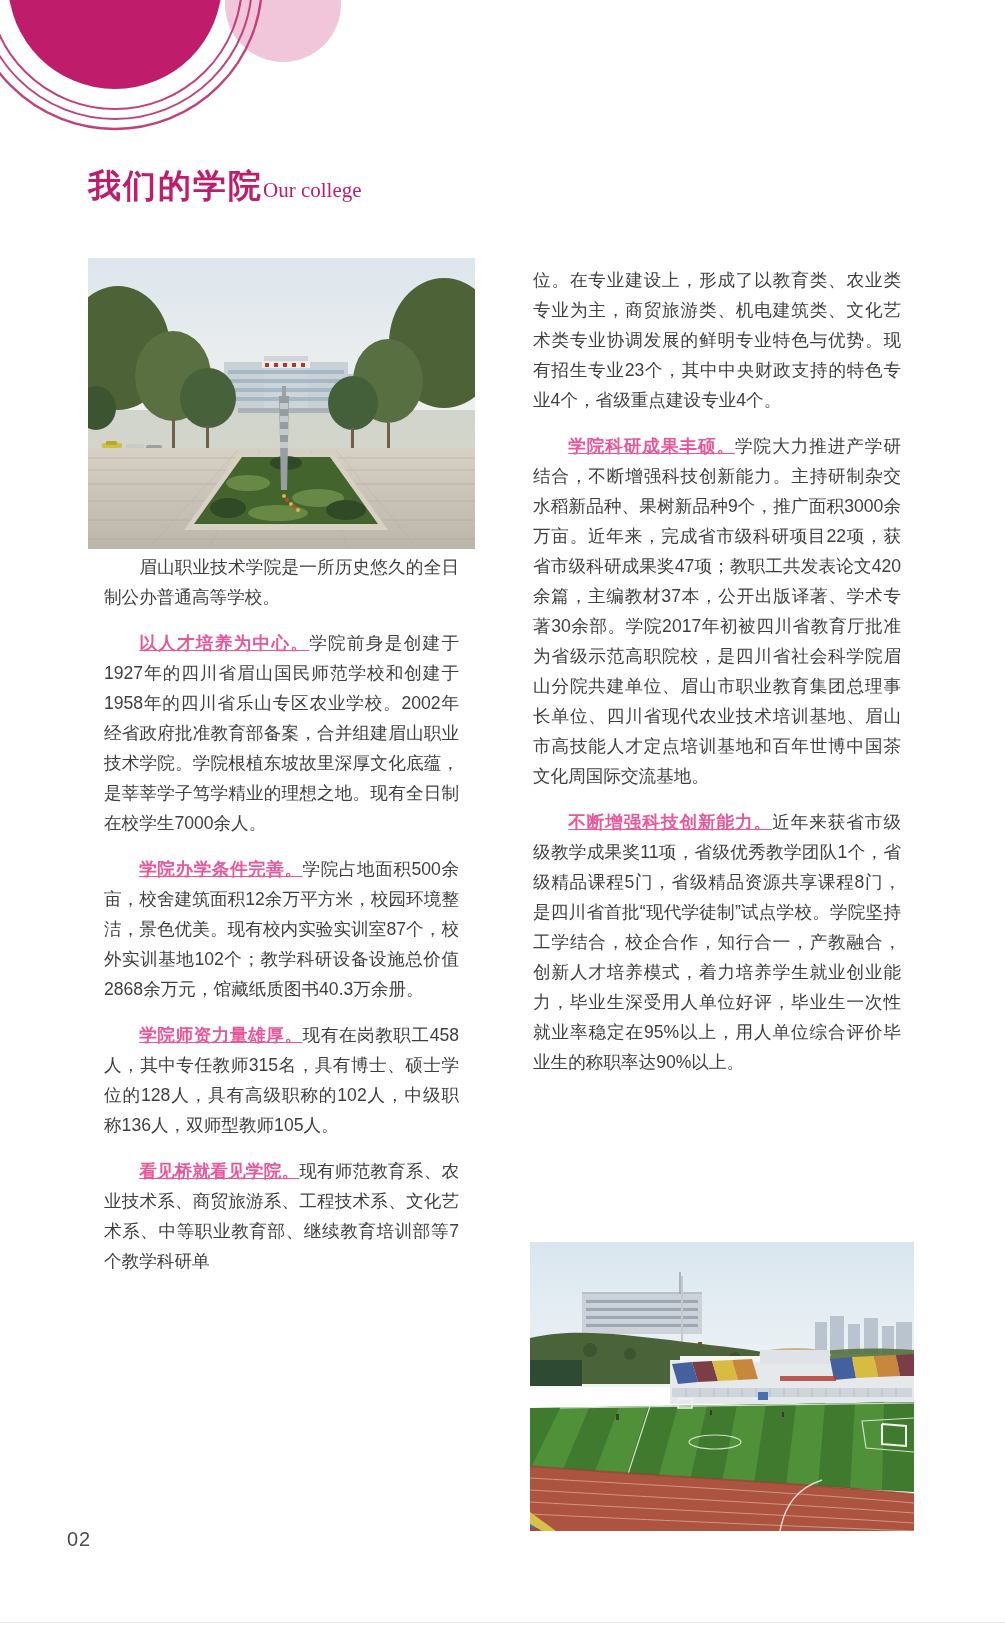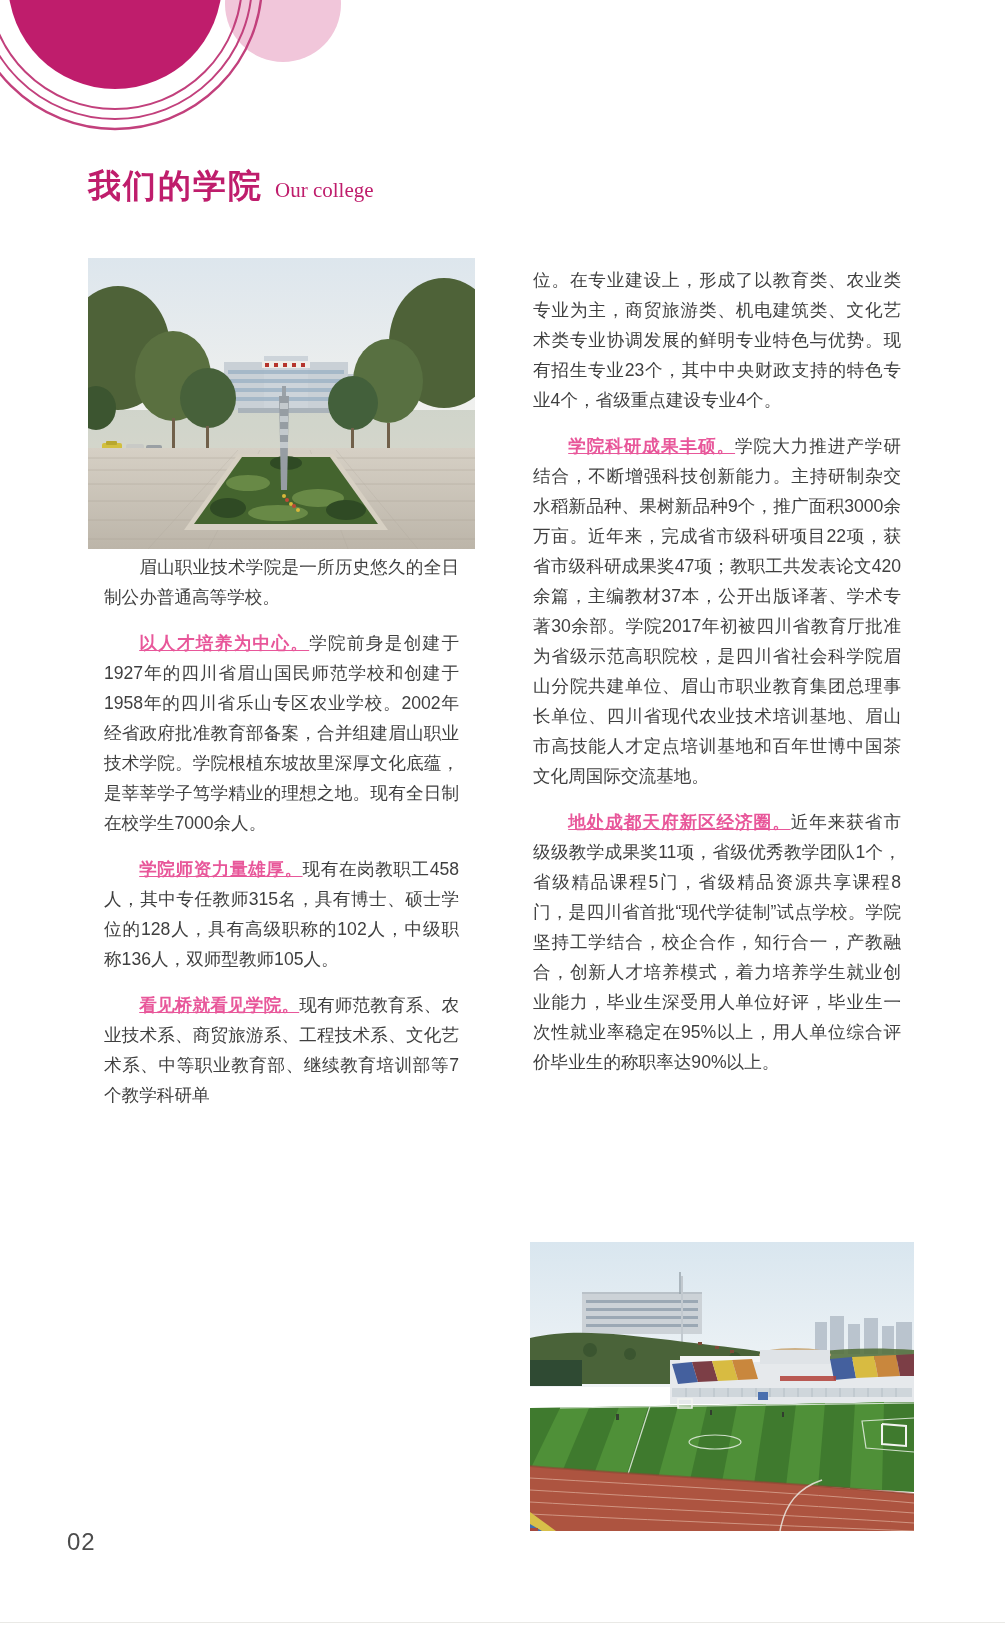--- a/index.html
+++ b/index.html
@@ -16,41 +16,41 @@
     font-family:"Liberation Sans","DejaVu Sans",sans-serif;
   }
   .deco{position:absolute;left:0;top:0;}
   .header{position:absolute;left:88px;top:168px;display:flex;align-items:baseline;justify-content:space-between;}
   .page-title{
     font-size:33px;font-weight:bold;color:var(--accent);
     letter-spacing:2px;line-height:1.1;
   }
   .page-subtitle{
     font-family:"Liberation Serif","DejaVu Serif",serif;
-    font-size:21px;color:var(--accent);margin-left:12px;
+    font-size:21px;color:var(--accent);
   }
   .photo{position:absolute;overflow:hidden;}
   .photo svg{display:block;}
   .photo-campus{left:88px;top:258px;width:387px;height:291px;}
   .photo-stadium{left:530px;top:1242px;width:384px;height:289px;}
   .col{
     position:absolute;
     color:var(--body-text);
     font-size:17.6px;
     line-height:30px;
     text-align:justify;
   }
   .col-left{left:88px;top:536px;width:387px;}
   .col-right{left:517px;top:249px;width:400px;}
   .para{margin:16px;}
   .para.indent{text-indent:2em;}
   .lead{color:var(--leadin);font-weight:bold;text-decoration:underline;}
   .page-number{
     position:absolute;left:67px;top:1528px;
-    font-size:24px;color:#4c4c4c;letter-spacing:1px;
+    font-size:20px;color:#4c4c4c;letter-spacing:1px;
   }
   .page-edge-line{
     position:absolute;left:0;top:1622px;width:1005px;height:1px;
     background:#e9e9e6;
   }
 </style>
 </head>
 <body>
 
 <div class="page">
@@ -160,27 +160,28 @@
         <rect x="192" y="158" width="8" height="6" fill="#c3c9cd"></rect>
         <rect x="192" y="171" width="8" height="6" fill="#c3c9cd"></rect>
         <rect x="192" y="184" width="8" height="6" fill="#c3c9cd"></rect>
       </g>
     </svg>
   </div>
 
   <div class="col col-left" id="left-col">
       <p class="para indent">眉山职业技术学院是一所历史悠久的全日制公办普通高等学校。</p>
       <p class="para indent"><span class="lead">以人才培养为中心。</span>学院前身是创建于1927年的四川省眉山国民师范学校和创建于1958年的四川省乐山专区农业学校。2002年经省政府批准教育部备案，合并组建眉山职业技术学院。学院根植东坡故里深厚文化底蕴，是莘莘学子笃学精业的理想之地。现有全日制在校学生7000余人。</p>
+      <p class="para indent"><span class="lead">学院办学条件完善。</span>学院占地面积500余亩，校舍建筑面积12余万平方米，校园环境整洁，景色优美。现有校内实验实训室87个，校外实训基地102个；教学科研设备设施总价值2868余万元，馆藏纸质图书40.3万余册。</p>
       <p class="para indent"><span class="lead">学院师资力量雄厚。</span>现有在岗教职工458人，其中专任教师315名，具有博士、硕士学位的128人，具有高级职称的102人，中级职称136人，双师型教师105人。</p>
       <p class="para indent"><span class="lead">看见桥就看见学院。</span>现有师范教育系、农业技术系、商贸旅游系、工程技术系、文化艺术系、中等职业教育部、继续教育培训部等7个教学科研单</p>
     </div>
   <div class="col col-right" id="right-col">
       <p class="para">位。在专业建设上，形成了以教育类、农业类专业为主，商贸旅游类、机电建筑类、文化艺术类专业协调发展的鲜明专业特色与优势。现有招生专业23个，其中中央财政支持的特色专业4个，省级重点建设专业4个。</p>
       <p class="para indent"><span class="lead">学院科研成果丰硕。</span>学院大力推进产学研结合，不断增强科技创新能力。主持研制杂交水稻新品种、果树新品种9个，推广面积3000余万亩。近年来，完成省市级科研项目22项，获省市级科研成果奖47项；教职工共发表论文420余篇，主编教材37本，公开出版译著、学术专著30余部。学院2017年初被四川省教育厅批准为省级示范高职院校，是四川省社会科学院眉山分院共建单位、眉山市职业教育集团总理事长单位、四川省现代农业技术培训基地、眉山市高技能人才定点培训基地和百年世博中国茶文化周国际交流基地。</p>
-      <p class="para indent"><span class="lead">地处成都天府新区经济圈。</span>近年来获省市级级教学成果奖11项，省级优秀教学团队1个，省级精品课程5门，省级精品资源共享课程8门，是四川省首批“现代学徒制”试点学校。学院坚持工学结合，校企合作，知行合一，产教融合，创新人才培养模式，着力培养学生就业创业能力，毕业生深受用人单位好评，毕业生一次性就业率稳定在95%以上，用人单位综合评价毕业生的称职率达90%以上。</p>
+      <p class="para indent"><span class="lead">不断增强科技创新能力。</span>近年来获省市级级教学成果奖11项，省级优秀教学团队1个，省级精品课程5门，省级精品资源共享课程8门，是四川省首批“现代学徒制”试点学校。学院坚持工学结合，校企合作，知行合一，产教融合，创新人才培养模式，着力培养学生就业创业能力，毕业生深受用人单位好评，毕业生一次性就业率稳定在95%以上，用人单位综合评价毕业生的称职率达90%以上。</p>
     </div>
 
   <div class="photo photo-stadium">
     <svg width="384" height="289" viewBox="0 0 384 289">
       <defs>
         <linearGradient id="p2sky" x1="0" y1="0" x2="0" y2="1">
           <stop offset="0" stop-color="#d9e6ef"></stop>
             <stop offset="1" stop-color="#f0f4f6"></stop>
         </linearGradient>
       </defs>

